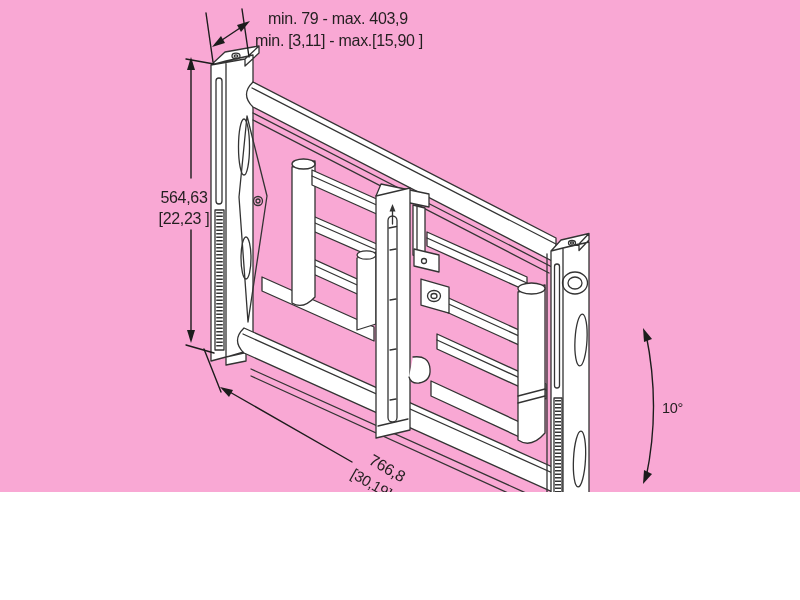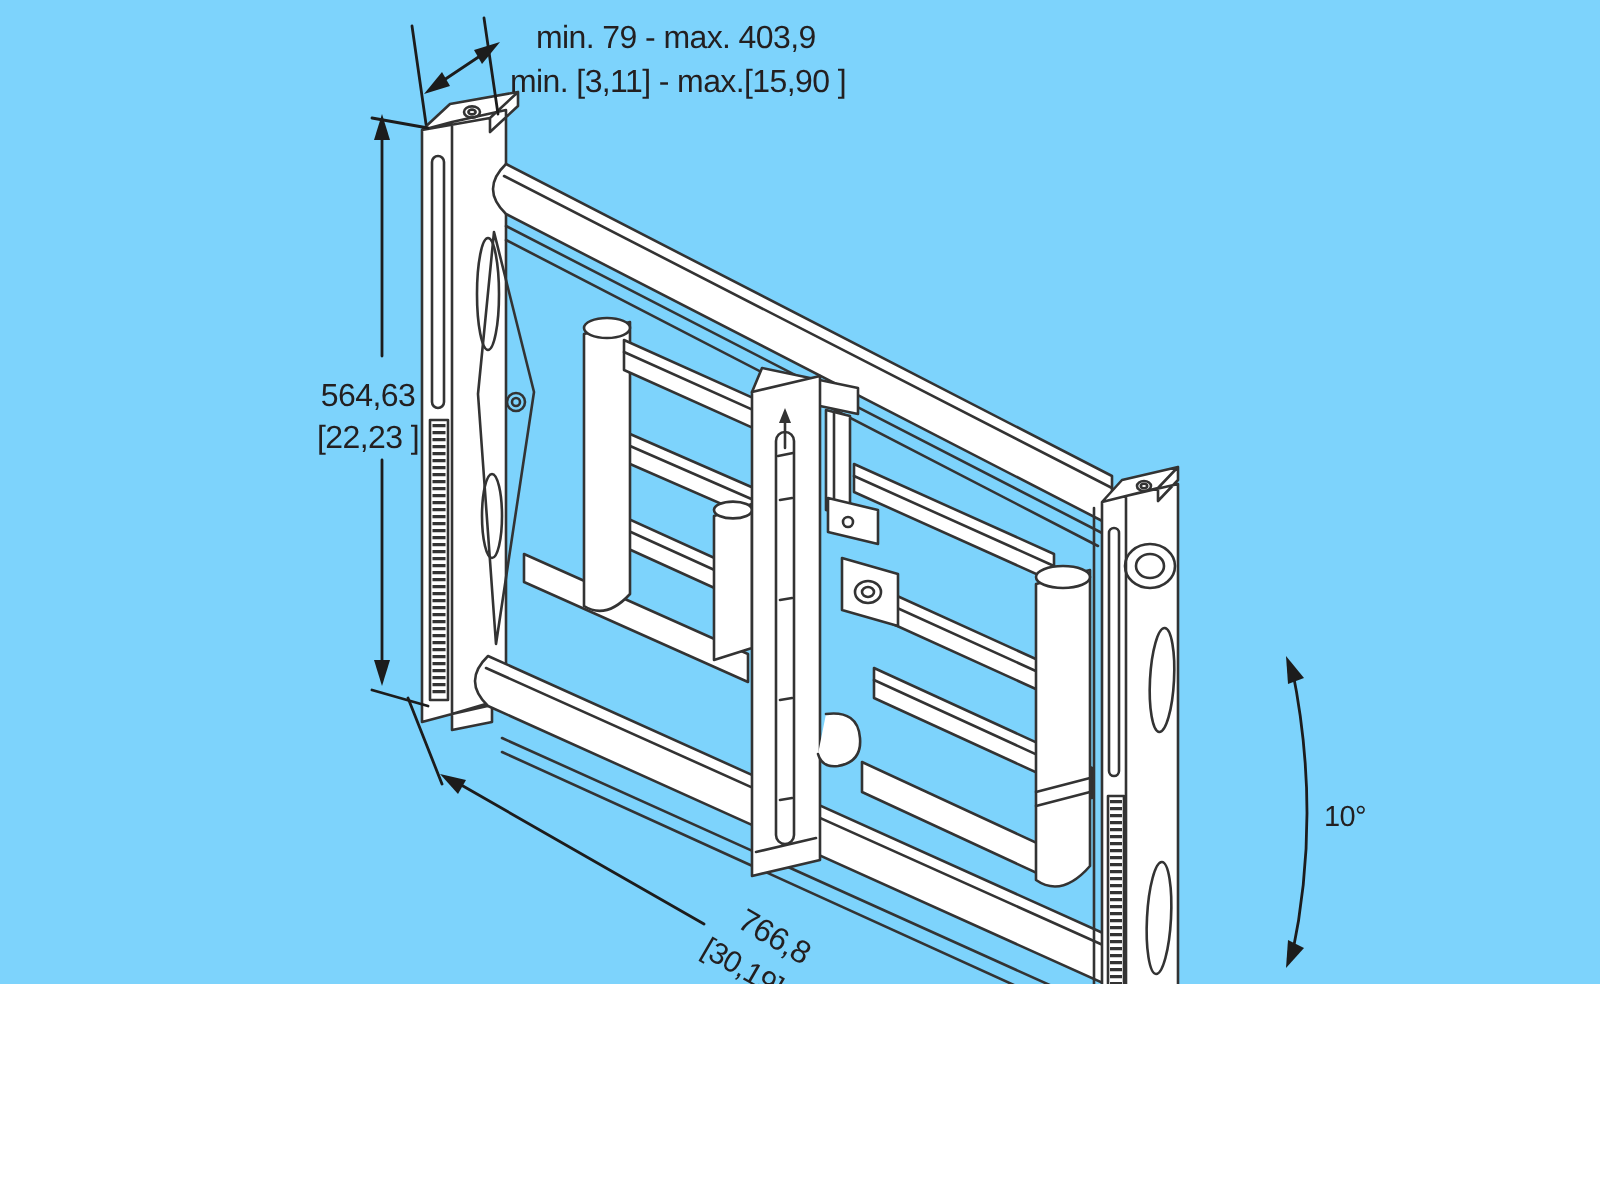--- a/index.html
+++ b/index.html
@@ -1,18 +1,18 @@
 <!DOCTYPE html>
 <html><head>
 <meta charset="utf-8">
 <style>
   html, body { margin: 0; padding: 0; background: #ffffff; }
   .stage {
     width: 800px; height: 492px; position: relative;
-    background: #7dd3fc; overflow: hidden;
+    background: #f9a8d4; overflow: hidden;
     font-family: "Liberation Sans", sans-serif;
   }
   svg text {
     font-family: "Liberation Sans", sans-serif;
     fill: #231f20;
     letter-spacing: -0.3px;
   }
   .dim-text { font-size: 16px; }
   .dim-text-small { font-size: 15px; }
   .angle-text { font-size: 14.5px; }

